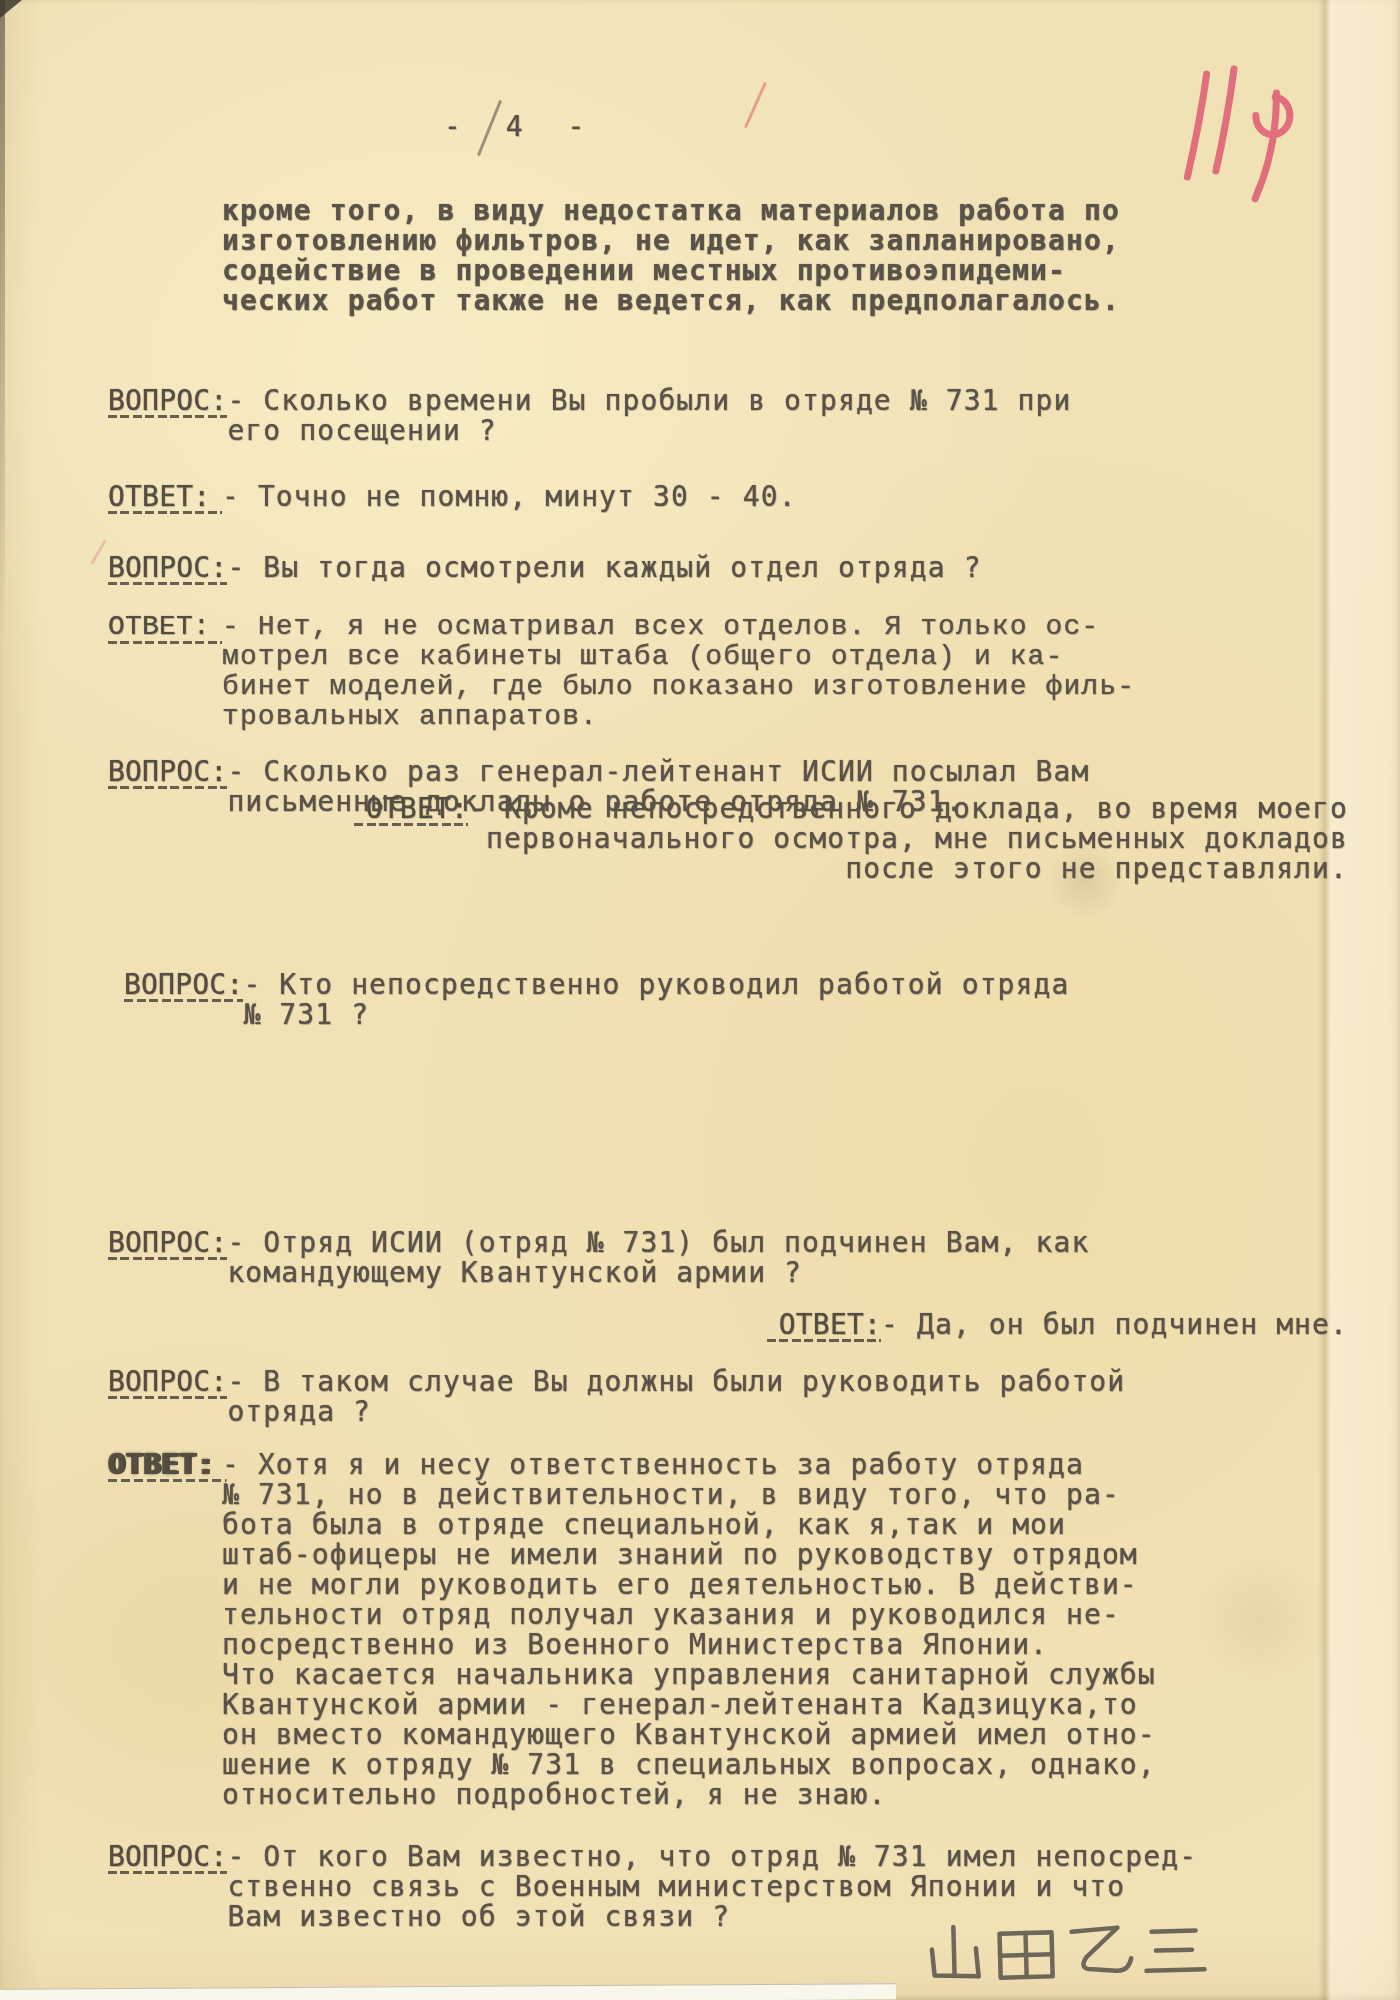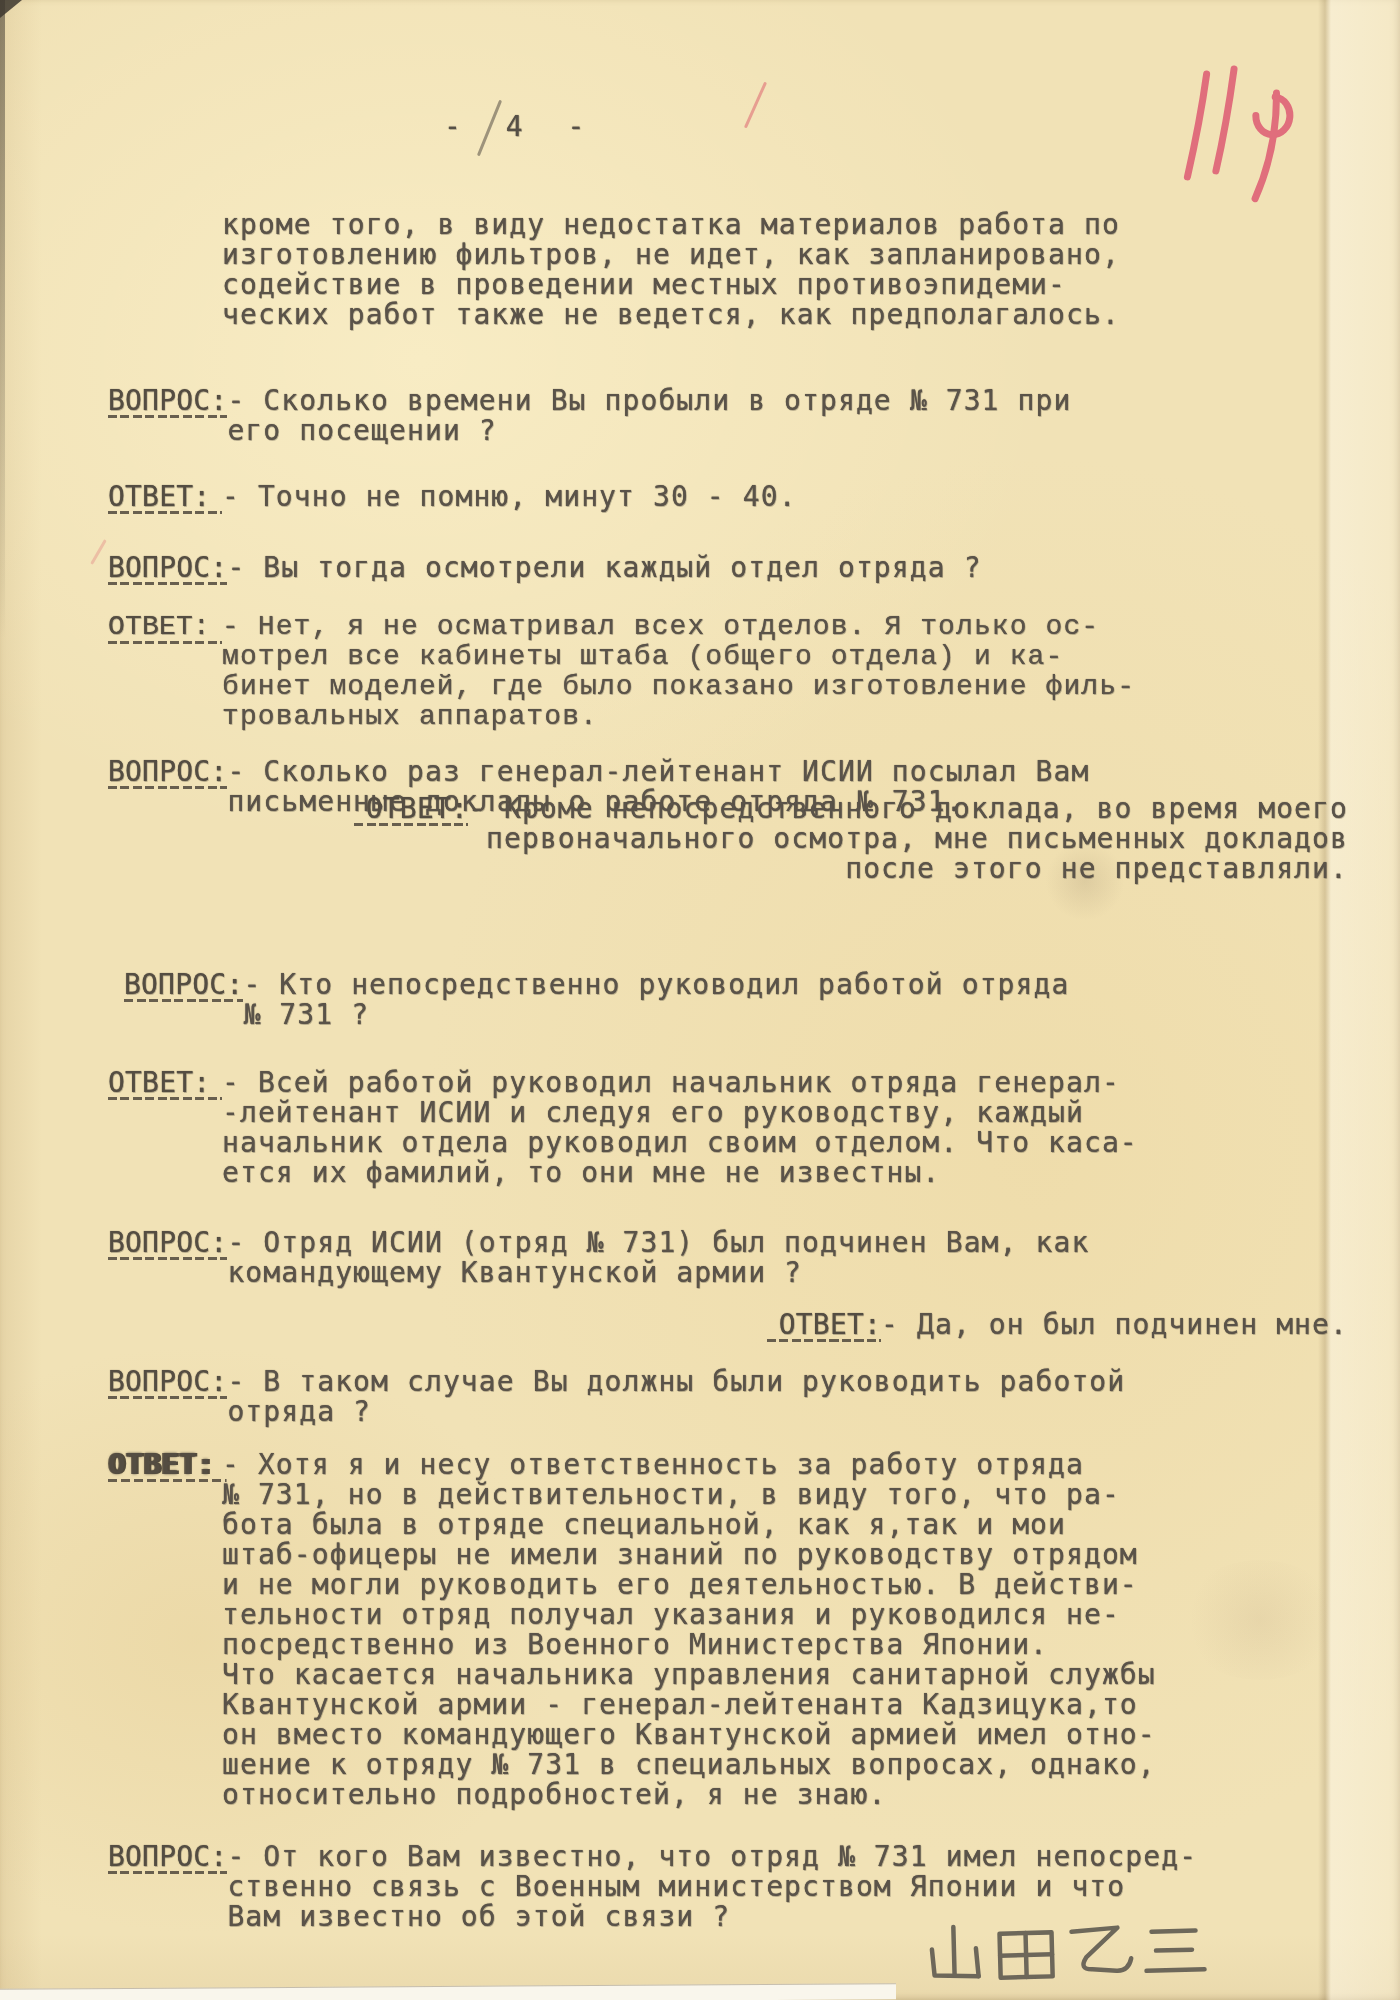--- a/index.html
+++ b/index.html
@@ -72,21 +72,21 @@
   <div class="folio" aria-label="119">
     <svg width="110" height="150" viewBox="0 0 110 150" fill="none" stroke="#dd5570" stroke-width="7" stroke-linecap="round" opacity=".82">
       <title>119</title>
       <path d="M25,24 C23,54 18,96 13,128"></path>
       <path d="M52,17 C50,48 46,88 41,120"></path>
       <path d="M95,42 a17,19 0 1 1 -18,20"></path>
       <path d="M96,38 C99,76 94,112 82,145"></path>
     </svg>
   </div>
 
-  <div class="qa intro type" style="top:210px;">
+  <div class="qa intro type" style="top:196px;font-weight:bold;">
     <span class="qa-body">кроме того, в виду недостатка материалов работа по<br>изготовлению фильтров, не идет, как запланировано,<br>содействие в проведении местных противоэпидеми-<br>ческих работ также не ведется, как предполагалось.</span>
   </div>
 
   <div class="qa type" style="top:386px;">
     <span class="qa-label">ВОПРОС:</span><span class="qa-body">- Сколько времени Вы пробыли в отряде № 731 при<br>его посещении ?</span>
   </div>
   <div class="qa type" style="top:482px;">
     <span class="qa-label">ОТВЕТ:</span><span class="qa-body">- Точно не помню, минут 30 - 40.</span>
   </div>
   <div class="qa type" style="top:553px;">
@@ -96,23 +96,20 @@
     <span class="qa-label">ОТВЕТ:</span><span class="qa-body">- Нет, я не осматривал всех отделов. Я только ос-<br>мотрел все кабинеты штаба (общего отдела) и ка-<br>бинет моделей, где было показано изготовление филь-<br>тровальных аппаратов.</span>
   </div>
   <div class="qa type" style="top:757px;">
     <span class="qa-label">ВОПРОС:</span><span class="qa-body">- Сколько раз генерал-лейтенант ИСИИ посылал Вам<br>письменные доклады о работе отряда № 731.</span>
   </div>
   <div class="qa type" style="top:794px;text-align:right;">
     <span class="qa-label">ОТВЕТ:</span><span class="qa-body">- Кроме непосредственного доклада, во время моего<br>первоначального осмотра, мне письменных докладов<br>после этого не представляли.</span>
   </div>
   <div class="qa type" style="top:970px;margin-left:16px;">
     <span class="qa-label">ВОПРОС:</span><span class="qa-body">- Кто непосредственно руководил работой отряда<br>№ 731 ?</span>
-  </div>
-  <div class="qa type" style="top:1068px;">
-    <span class="qa-label">ОТВЕТ:</span><span class="qa-body">- Всей работой руководил начальник отряда генерал-<br>-лейтенант ИСИИ и следуя его руководству, каждый<br>начальник отдела руководил своим отделом. Что каса-<br>ется их фамилий, то они мне не известны.</span>
   </div>
   <div class="qa type" style="top:1228px;">
     <span class="qa-label">ВОПРОС:</span><span class="qa-body">- Отряд ИСИИ (отряд № 731) был подчинен Вам, как<br>командующему Квантунской армии ?</span>
   </div>
   <div class="qa type" style="top:1310px;text-align:right;">
     <span class="qa-label">ОТВЕТ:</span><span class="qa-body">- Да, он был подчинен мне.</span>
   </div>
   <div class="qa type" style="top:1367px;">
     <span class="qa-label">ВОПРОС:</span><span class="qa-body">- В таком случае Вы должны были руководить работой<br>отряда ?</span>
   </div>

